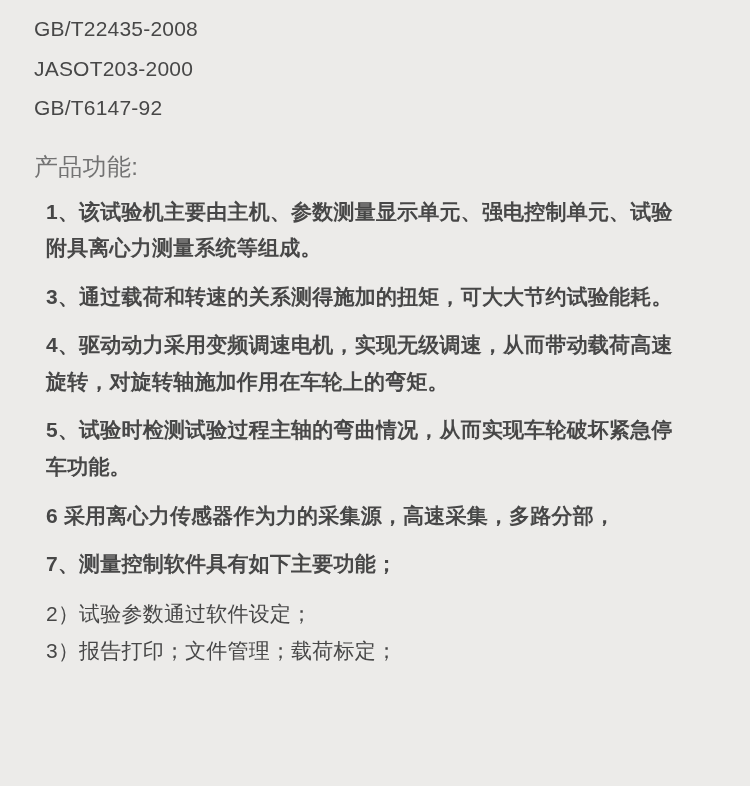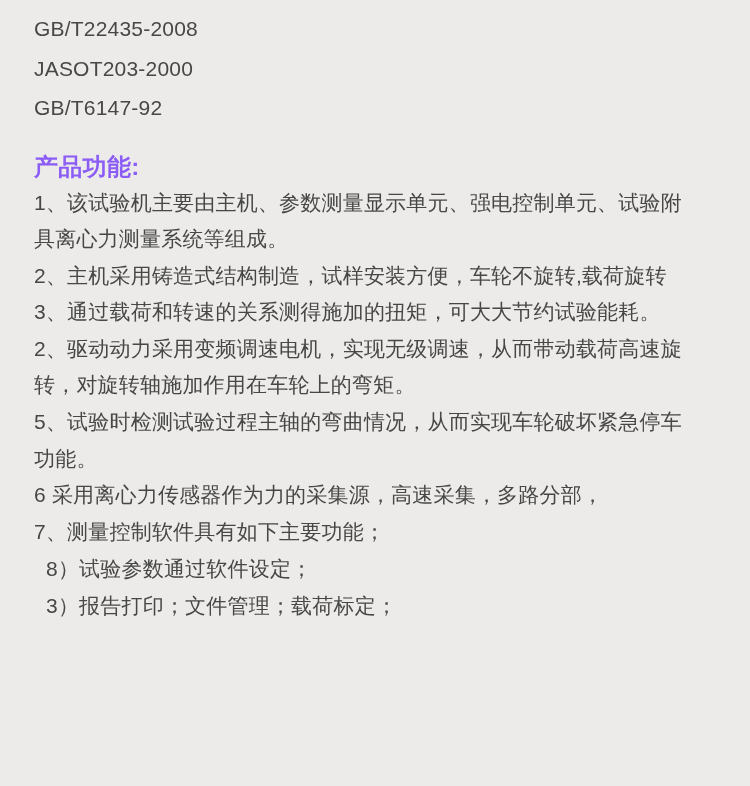--- a/index.html
+++ b/index.html
@@ -23,29 +23,30 @@
   .standards p {
     margin: 0;
     font-size: 21px;
     line-height: 39.5px;
     letter-spacing: 0.2px;
   }
   .functions h2 {
     margin: 23px 0 3px 0;
     font-size: 24px;
     line-height: 31px;
-    font-weight: bold;
-    color: #8b5cf6;
+    font-weight: normal;
+    color: #737373;
     letter-spacing: 0.3px;
   }
   .functions p.item {
-    margin: 0;
+    margin: 12px;
     font-size: 21px;
     line-height: 36.6px;
     letter-spacing: 0.2px;
+    font-weight: bold;
   }
   .functions p.sub-item {
     margin: 0;
     padding-left: 12px;
     font-size: 21px;
     line-height: 37px;
     letter-spacing: 0.2px;
   }
 </style>
 </head>
@@ -55,23 +56,22 @@
 
   <section class="standards">
     <p>GB/T22435-2008</p>
     <p>JASOT203-2000</p>
     <p>GB/T6147-92</p>
   </section>
 
   <section class="functions">
     <h2>产品功能:</h2>
     <p class="item">1、该试验机主要由主机、参数测量显示单元、强电控制单元、试验附具离心力测量系统等组成。</p>
-    <p class="item">2、主机采用铸造式结构制造，试样安装方便，车轮不旋转,载荷旋转</p>
     <p class="item">3、通过载荷和转速的关系测得施加的扭矩，可大大节约试验能耗。</p>
-    <p class="item">2、驱动动力采用变频调速电机，实现无级调速，从而带动载荷高速旋转，对旋转轴施加作用在车轮上的弯矩。</p>
+    <p class="item">4、驱动动力采用变频调速电机，实现无级调速，从而带动载荷高速旋转，对旋转轴施加作用在车轮上的弯矩。</p>
     <p class="item">5、试验时检测试验过程主轴的弯曲情况，从而实现车轮破坏紧急停车功能。</p>
     <p class="item">6 采用离心力传感器作为力的采集源，高速采集，多路分部，</p>
     <p class="item">7、测量控制软件具有如下主要功能；</p>
-    <p class="sub-item">8）试验参数通过软件设定；</p>
+    <p class="sub-item">2）试验参数通过软件设定；</p>
     <p class="sub-item">3）报告打印；文件管理；载荷标定；</p>
   </section>
 
 </div>
 
 </body></html>

